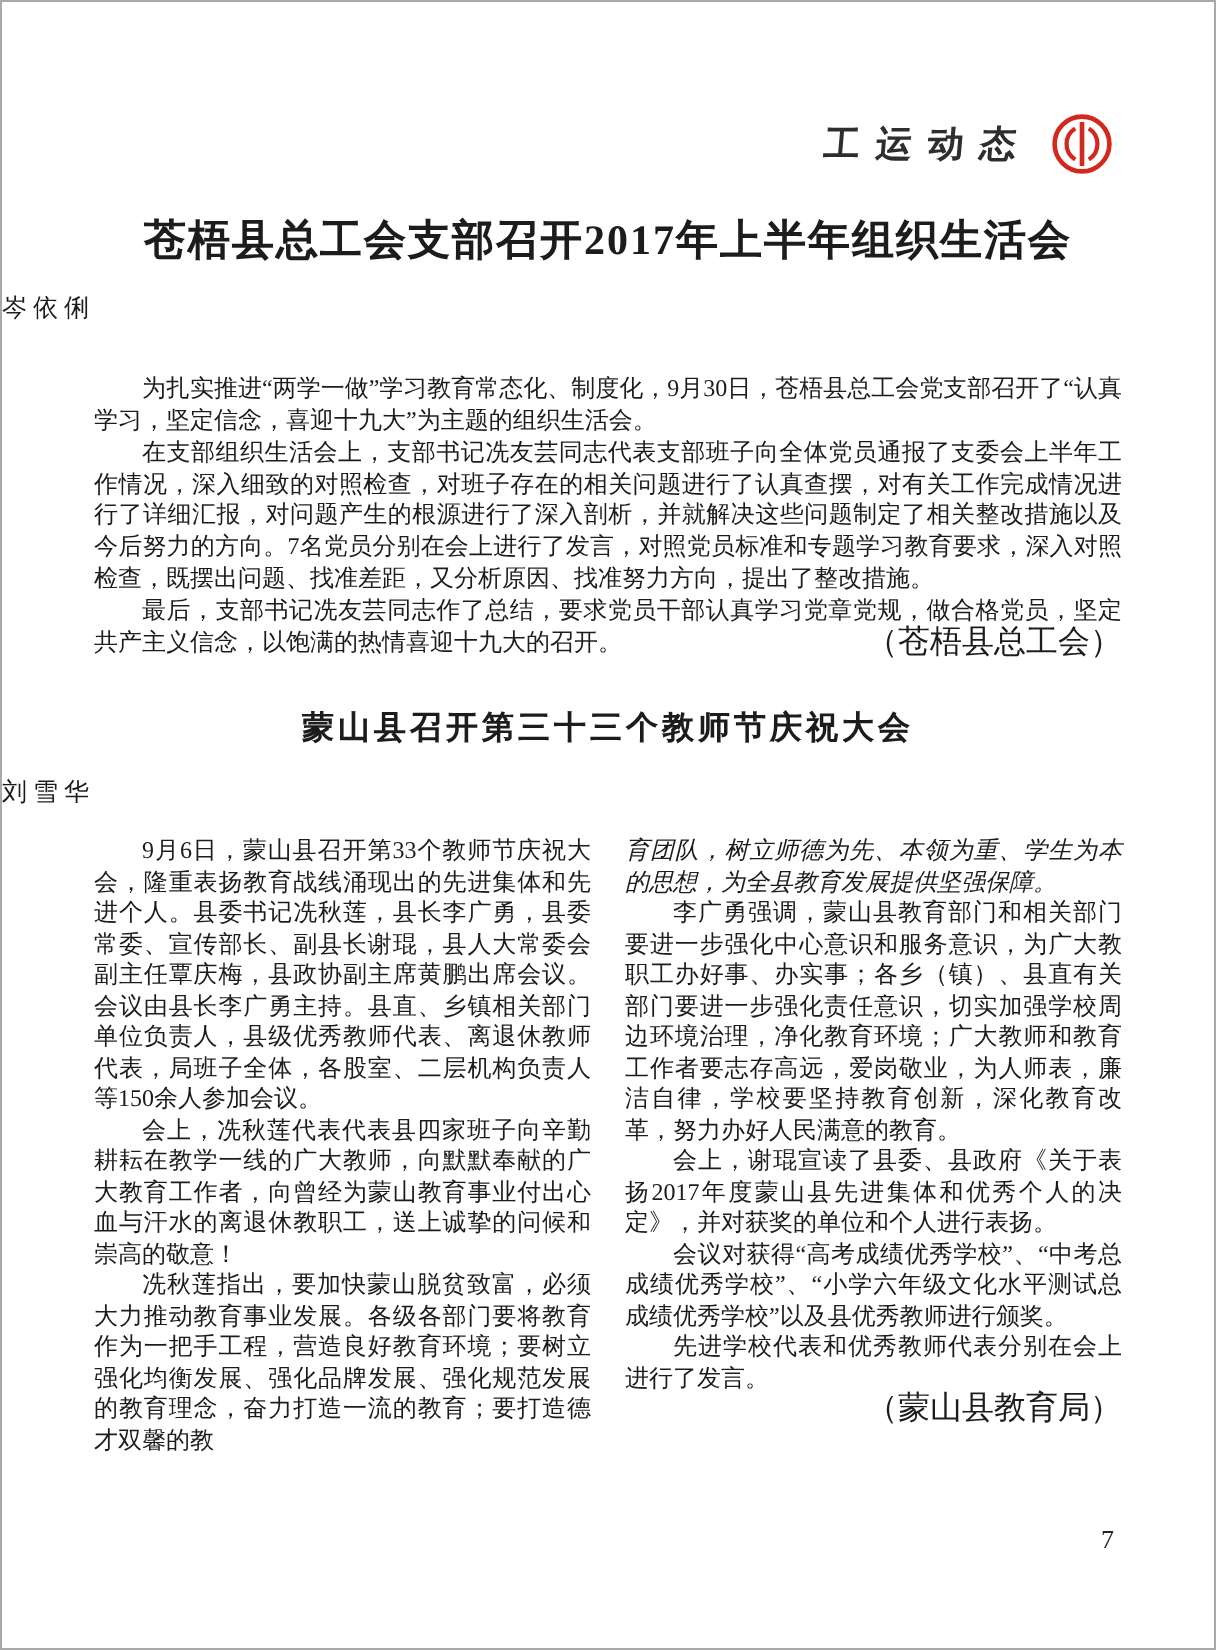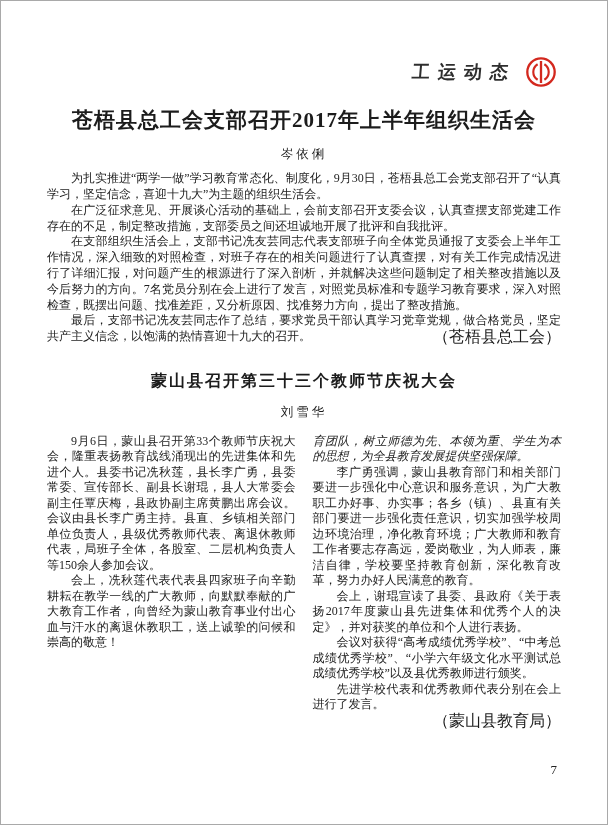--- a/index.html
+++ b/index.html
@@ -15,23 +15,23 @@
   .masthead{
     font-size:18px;font-weight:bold;color:#2e2e2e;
     letter-spacing:8px;transform:skewX(-5deg);white-space:nowrap;
   }
   .logo{width:32px;height:32px;display:inline-block;flex:0 0 auto;}
   .article-title{
     text-align:center;font-weight:bold;font-size:21px;letter-spacing:1px;
     margin:16px 36px 0;line-height:1.3;
   }
   .article-title.second{font-size:16px;letter-spacing:2px;margin-top:26px;}
-  .author{text-align:center;font-size:12.5px;letter-spacing:3px;margin-top:12px;}
+  .author{text-align:left;font-size:12.5px;letter-spacing:3px;margin-top:12px;}
   .body-single{
-    margin:8px 46px 0;font-size:12px;line-height:15.8px;text-align:justify;
+    margin:24px 46px 0;font-size:12px;line-height:15.8px;text-align:justify;
   }
   .body-single p, .col p{margin:0;text-indent:2em;}
   .attr{text-align:right;font-size:16px;}
   .attr.same-line{margin-top:-15.8px;line-height:15.8px;}
   .columns{display:flex;gap:17px;margin:13px 46px 0;}
   .col{
     flex:1;font-size:12px;line-height:15.5px;text-align:justify;min-width:0;
   }
   .col p.cont{text-indent:0;font-style:italic;}
   .pageno{
@@ -53,34 +53,34 @@
         <rect x="16.7" y="5.6" width="2.6" height="24.8" fill="#d3281e"></rect>
       </svg>
     </span>
   </div>
 
   <section>
     <h1 class="article-title">苍梧县总工会支部召开2017年上半年组织生活会</h1>
     <div class="author">岑依俐</div>
     <div class="body-single">
       <p>为扎实推进“两学一做”学习教育常态化、制度化，9月30日，苍梧县总工会党支部召开了“认真学习，坚定信念，喜迎十九大”为主题的组织生活会。</p>
-      <p>在广泛征求意见、开展谈心活动的基础上，会前支部召开支委会议，认真查摆支部党建工作存在的不足，制定整改措施，支部委员之间还坦诚地开展了批评和自我批评。</p>
       <p>在支部组织生活会上，支部书记冼友芸同志代表支部班子向全体党员通报了支委会上半年工作情况，深入细致的对照检查，对班子存在的相关问题进行了认真查摆，对有关工作完成情况进行了详细汇报，对问题产生的根源进行了深入剖析，并就解决这些问题制定了相关整改措施以及今后努力的方向。7名党员分别在会上进行了发言，对照党员标准和专题学习教育要求，深入对照检查，既摆出问题、找准差距，又分析原因、找准努力方向，提出了整改措施。</p>
       <p>最后，支部书记冼友芸同志作了总结，要求党员干部认真学习党章党规，做合格党员，坚定共产主义信念，以饱满的热情喜迎十九大的召开。</p>
       <div class="attr same-line">（苍梧县总工会）</div>
     </div>
   </section>
 
   <section>
     <h1 class="article-title second">蒙山县召开第三十三个教师节庆祝大会</h1>
     <div class="author">刘雪华</div>
     <div class="columns">
       <div class="col">
         <p>9月6日，蒙山县召开第33个教师节庆祝大会，隆重表扬教育战线涌现出的先进集体和先进个人。县委书记冼秋莲，县长李广勇，县委常委、宣传部长、副县长谢琨，县人大常委会副主任覃庆梅，县政协副主席黄鹏出席会议。会议由县长李广勇主持。县直、乡镇相关部门单位负责人，县级优秀教师代表、离退休教师代表，局班子全体，各股室、二层机构负责人等150余人参加会议。</p>
         <p>会上，冼秋莲代表代表县四家班子向辛勤耕耘在教学一线的广大教师，向默默奉献的广大教育工作者，向曾经为蒙山教育事业付出心血与汗水的离退休教职工，送上诚挚的问候和崇高的敬意！</p>
+        <p>冼秋莲指出，要加快蒙山脱贫致富，必须大力推动教育事业发展。各级各部门要将教育作为一把手工程，营造良好教育环境；要树立强化均衡发展、强化品牌发展、强化规范发展的教育理念，奋力打造一流的教育；要打造德才双馨的教</p>
       </div>
       <div class="col">
         <p class="cont">育团队，树立师德为先、本领为重、学生为本的思想，为全县教育发展提供坚强保障。</p>
         <p>李广勇强调，蒙山县教育部门和相关部门要进一步强化中心意识和服务意识，为广大教职工办好事、办实事；各乡（镇）、县直有关部门要进一步强化责任意识，切实加强学校周边环境治理，净化教育环境；广大教师和教育工作者要志存高远，爱岗敬业，为人师表，廉洁自律，学校要坚持教育创新，深化教育改革，努力办好人民满意的教育。</p>
         <p>会上，谢琨宣读了县委、县政府《关于表扬2017年度蒙山县先进集体和优秀个人的决定》，并对获奖的单位和个人进行表扬。</p>
         <p>会议对获得“高考成绩优秀学校”、“中考总成绩优秀学校”、“小学六年级文化水平测试总成绩优秀学校”以及县优秀教师进行颁奖。</p>
         <p>先进学校代表和优秀教师代表分别在会上进行了发言。</p>
         <div class="attr">（蒙山县教育局）</div>
       </div>
     </div>

